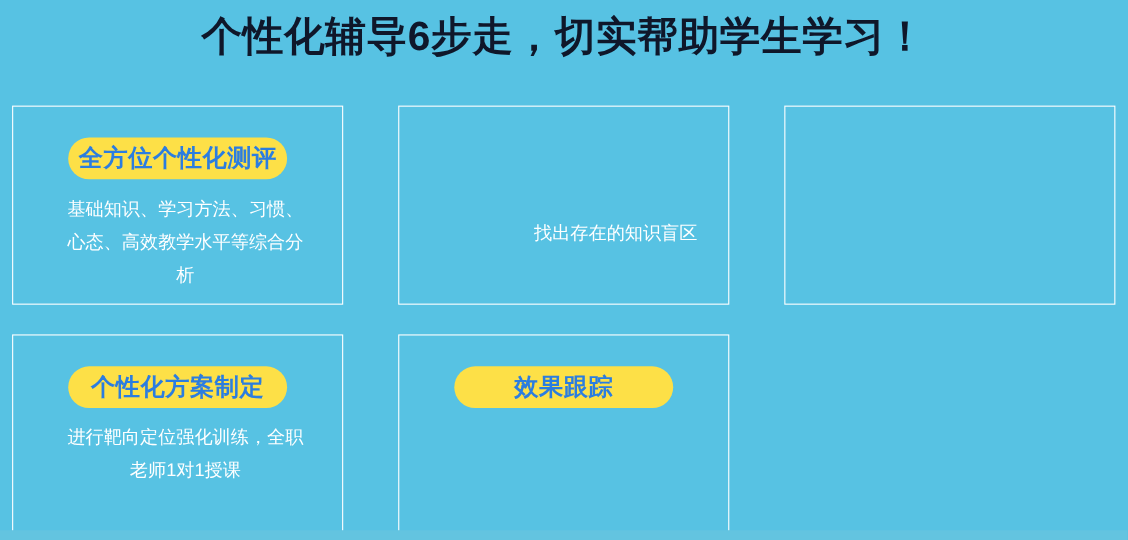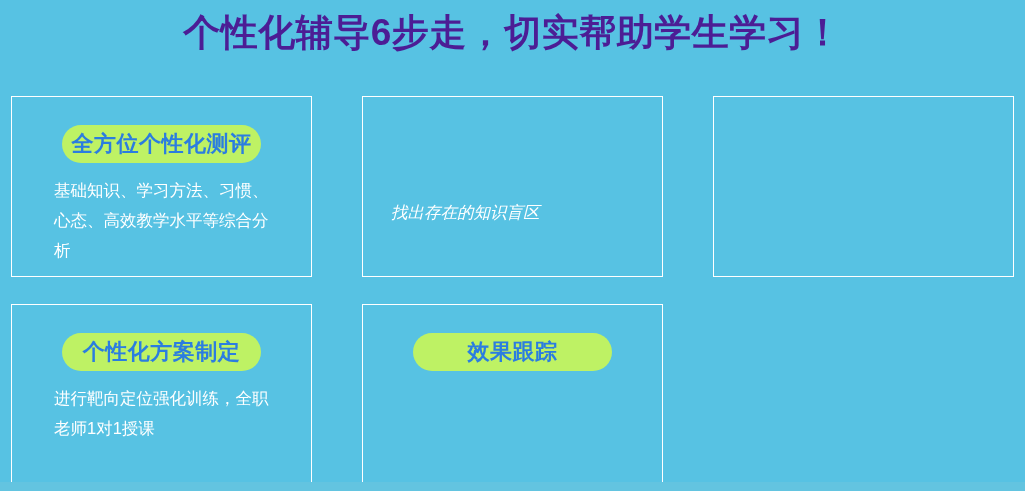--- a/index.html
+++ b/index.html
@@ -20,21 +20,21 @@
     background: #57c2e3;
     position: relative;
     box-sizing: border-box;
   }
   .page-title {
     position: absolute;
     left: 0;
     top: 11px;
     width: 1025px;
     text-align: center;
-    color: #4c1d95;
+    color: #0f172a;
     font-size: 37px;
     font-weight: bold;
     letter-spacing: 0.5px;
     line-height: 44px;
     white-space: nowrap;
   }
   .grid {
     position: absolute;
     left: 11px;
     top: 96px;
@@ -53,49 +53,48 @@
   }
   .badge-wrap {
     position: absolute;
     left: 0;
     top: 28px;
     width: 100%;
     display: flex;
     justify-content: center;
   }
   .badge {
-    background: #bef264;
+    background: #fde047;
     color: #2b7de0;
     font-size: 22px;
     font-weight: bold;
     border-radius: 20px;
     width: 199px;
     height: 38px;
     line-height: 38px;
     text-align: center;
     letter-spacing: 0.5px;
     white-space: nowrap;
     box-sizing: border-box;
   }
   .card-body {
     position: absolute;
     left: 42px;
     right: 28px;
     top: 78px;
     color: #ffffff;
     font-size: 16.5px;
     line-height: 30px;
-    text-align: left;
+    text-align: center;
   }
   .card-body.centered {
     left: 28px;
     right: 28px;
-    text-align: left;
+    text-align: right;
     top: 100px;
-    font-style: italic;
   }
   .bottom-strip {
     position: absolute;
     left: 0;
     top: 482px;
     width: 1025px;
     height: 9px;
     background: #63c4e0;
   }
 </style>

